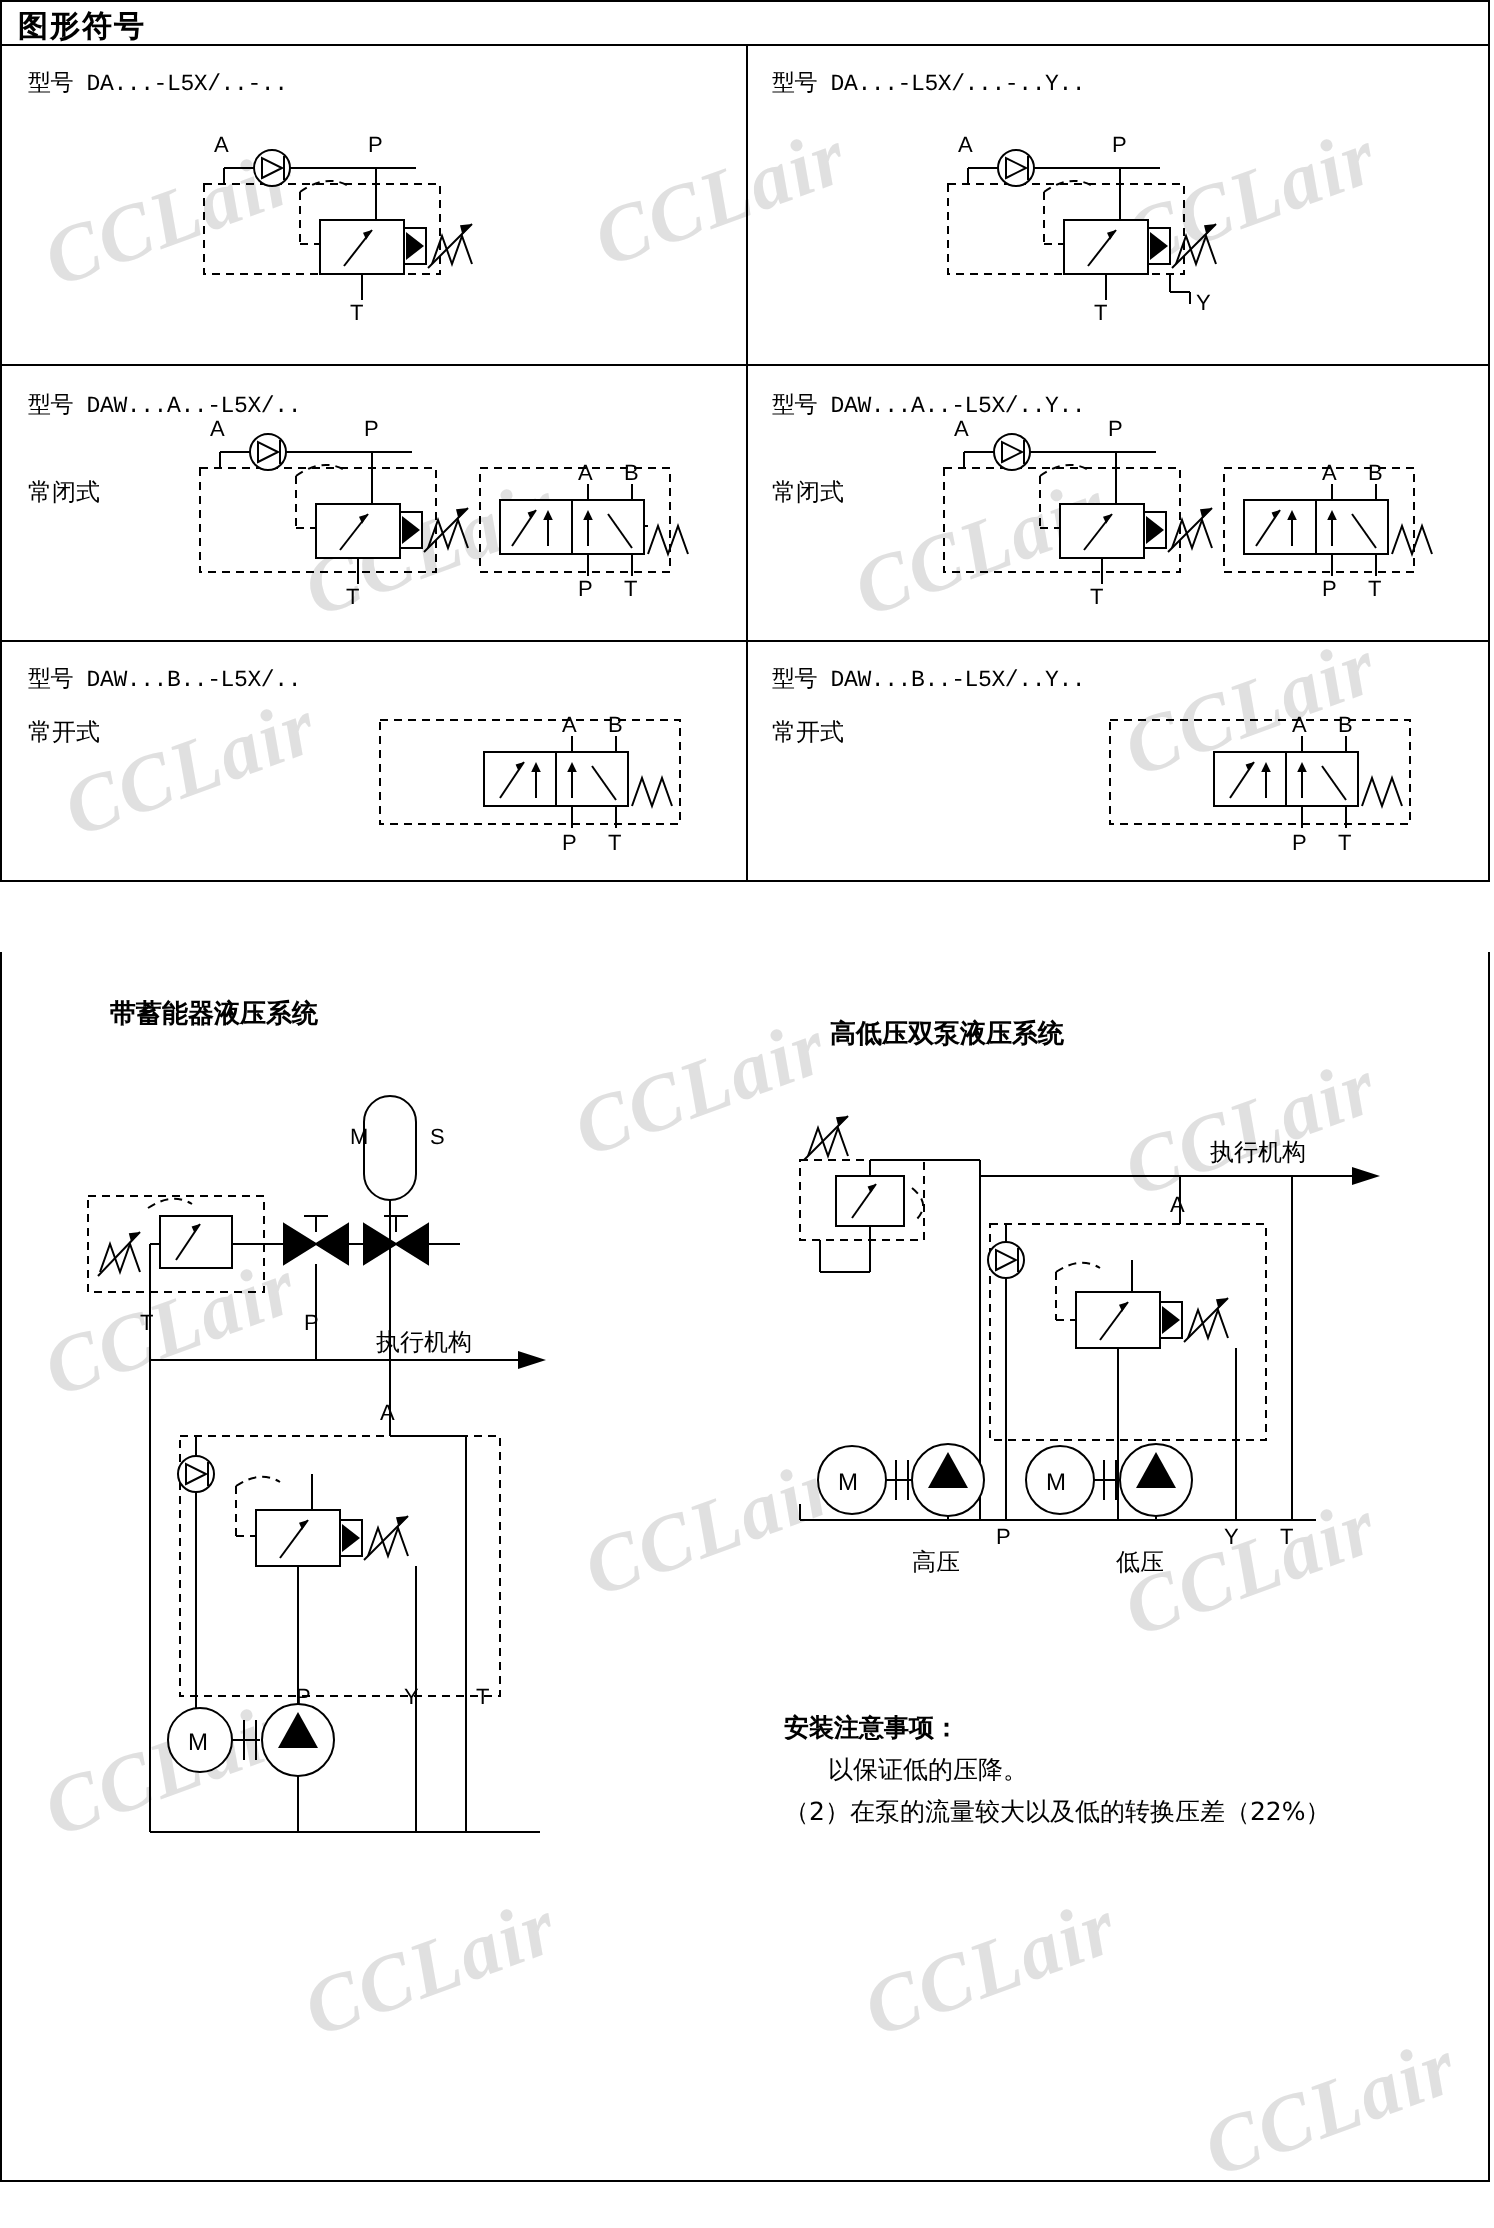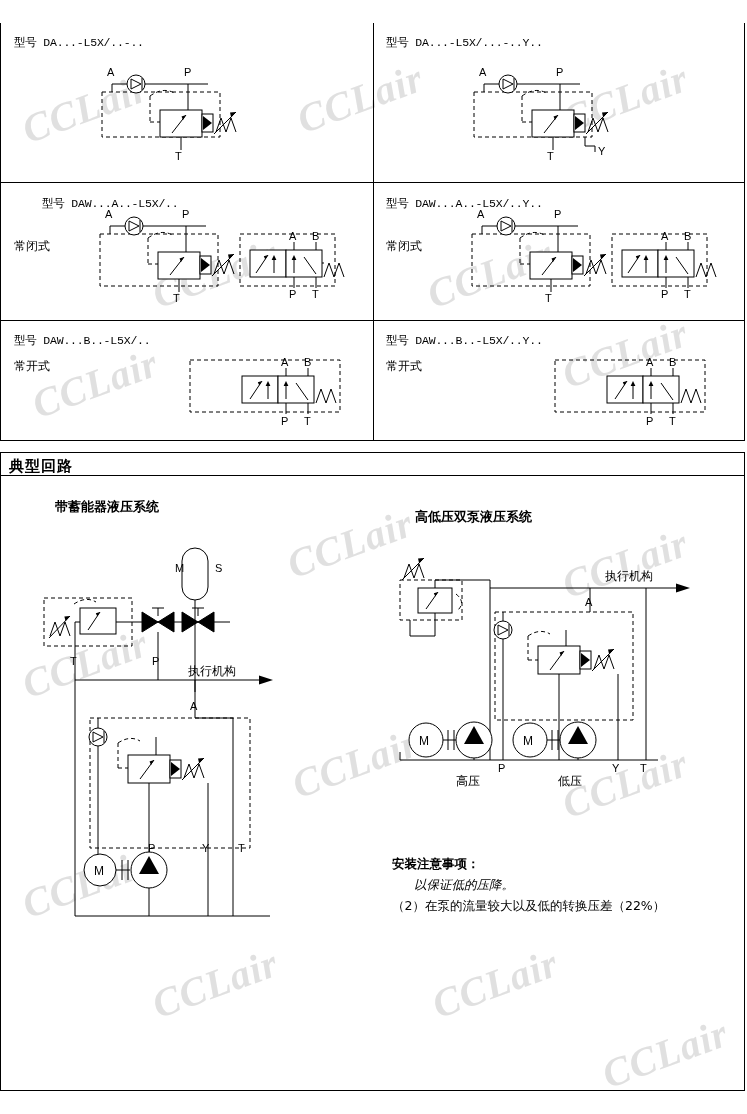--- a/index.html
+++ b/index.html
@@ -48,20 +48,23 @@
   <div class="wm" style="left:285px;top:520px;">CCLair</div>
   <div class="wm" style="left:560px;top:540px;">CCLair</div>
   <div class="wm" style="left:20px;top:640px;">CCLair</div>
   <div class="wm" style="left:290px;top:740px;">CCLair</div>
   <div class="wm" style="left:560px;top:760px;">CCLair</div>
   <div class="wm" style="left:20px;top:860px;">CCLair</div>
   <div class="wm" style="left:150px;top:960px;">CCLair</div>
   <div class="wm" style="left:430px;top:960px;">CCLair</div>
   <div class="wm" style="left:600px;top:1030px;">CCLair</div>
 
+  <div class="abs bdr" id="sec1-title-box">
+    <span class="sec-title">图形符号</span>
+  </div>
 
   <div class="abs" id="grid">
     <div class="vdiv" style="left:372px;"></div>
     <div class="hdiv" style="top:159px;"></div>
     <div class="hdiv" style="top:297px;"></div>
   </div>
 
   <div class="abs" style="left:14px;top:32px;">
     <span class="mono">型号 DA...-L5X/..-..</span>
   </div>
@@ -128,21 +131,21 @@
 
     <line x1="123" y1="75" x2="123" y2="84" stroke="#000"></line>
     <line x1="123" y1="84" x2="133" y2="84" stroke="#000"></line>
     <line x1="133" y1="84" x2="133" y2="90" stroke="#000"></line>
     <text x="17" y="14" font-size="11" font-family="Liberation Sans">A</text>
     <text x="94" y="14" font-size="11" font-family="Liberation Sans">P</text>
     <text x="85" y="98" font-size="11" font-family="Liberation Sans">T</text>
     <text x="136" y="93" font-size="11" font-family="Liberation Sans">Y</text>
   </svg>
 
-  <div class="abs" style="left:14px;top:193px;margin-left:28px;">
+  <div class="abs" style="left:14px;top:193px;">
     <span class="mono">型号 DAW...A..-L5X/..</span>
   </div>
   <div class="abs cn" style="left:14px;top:238px;">常闭式</div>
   <svg class="abs" style="left:88px;top:208px;" width="280" height="100">
     <rect x="12" y="26" width="118" height="52" fill="none" stroke="#000" stroke-dasharray="4,3"></rect>
     <line x1="22" y1="18" x2="118" y2="18" stroke="#000"></line>
     <line x1="22" y1="18" x2="22" y2="26" stroke="#000"></line>
     <circle cx="46" cy="18" r="9" fill="#fff" stroke="#000"></circle>
     <path d="M41,23 L51,18 L41,13 Z" fill="none" stroke="#000"></path>
     <line x1="52" y1="12" x2="52" y2="24" stroke="#000"></line>
@@ -283,23 +286,20 @@
     <line x1="118" y1="20" x2="118" y2="28" stroke="#000"></line>
     <line x1="96" y1="55" x2="96" y2="66" stroke="#000"></line>
     <line x1="118" y1="55" x2="118" y2="66" stroke="#000"></line>
     <polyline points="126,55 131,41 136,55 141,41 146,55" fill="none" stroke="#000"></polyline>
     <text x="91" y="18" font-size="11" font-family="Liberation Sans">A</text>
     <text x="114" y="18" font-size="11" font-family="Liberation Sans">B</text>
     <text x="91" y="77" font-size="11" font-family="Liberation Sans">P</text>
     <text x="114" y="77" font-size="11" font-family="Liberation Sans">T</text>
   </svg>
 
-  <div class="abs bdr" id="sec2-title-box">
-    <span class="sec-title">典型回路</span>
-  </div>
   <div class="abs" id="sec2-body"></div>
 
   <div class="abs cn" style="left:55px;top:498px;font-weight:bold;font-size:13px;">带蓄能器液压系统</div>
   <div class="abs cn" style="left:415px;top:508px;font-weight:bold;font-size:13px;">高低压双泵液压系统</div>
 
   <svg class="abs" style="left:30px;top:540px;" width="330" height="430">
 
     <rect x="152" y="8" width="26" height="52" rx="13" ry="13" fill="#fff" stroke="#000"></rect>
     <line x1="165" y1="60" x2="165" y2="152" stroke="#000"></line>
 
@@ -461,17 +461,17 @@
     <text x="195" y="56" font-size="11" font-family="Liberation Sans">A</text>
     <text x="108" y="222" font-size="11" font-family="Liberation Sans">P</text>
     <text x="222" y="222" font-size="11" font-family="Liberation Sans">Y</text>
     <text x="250" y="222" font-size="11" font-family="Liberation Sans">T</text>
     <text x="66" y="235" font-size="12" font-family="DejaVu Sans">高压</text>
     <text x="168" y="235" font-size="12" font-family="DejaVu Sans">低压</text>
   </svg>
 
   <div class="note-list" style="left:392px;top:853px;width:330px;">
     <div class="note-title">安装注意事项：</div>
-    <div style="padding-left:22px;font-style:italic;">以保证低的压降。</div>
+    <div style="padding-left:22px;">以保证低的压降。</div>
     <div>（2）在泵的流量较大以及低的转换压差（22%）</div>
   </div>
 
 </div>
 
 </body></html>

